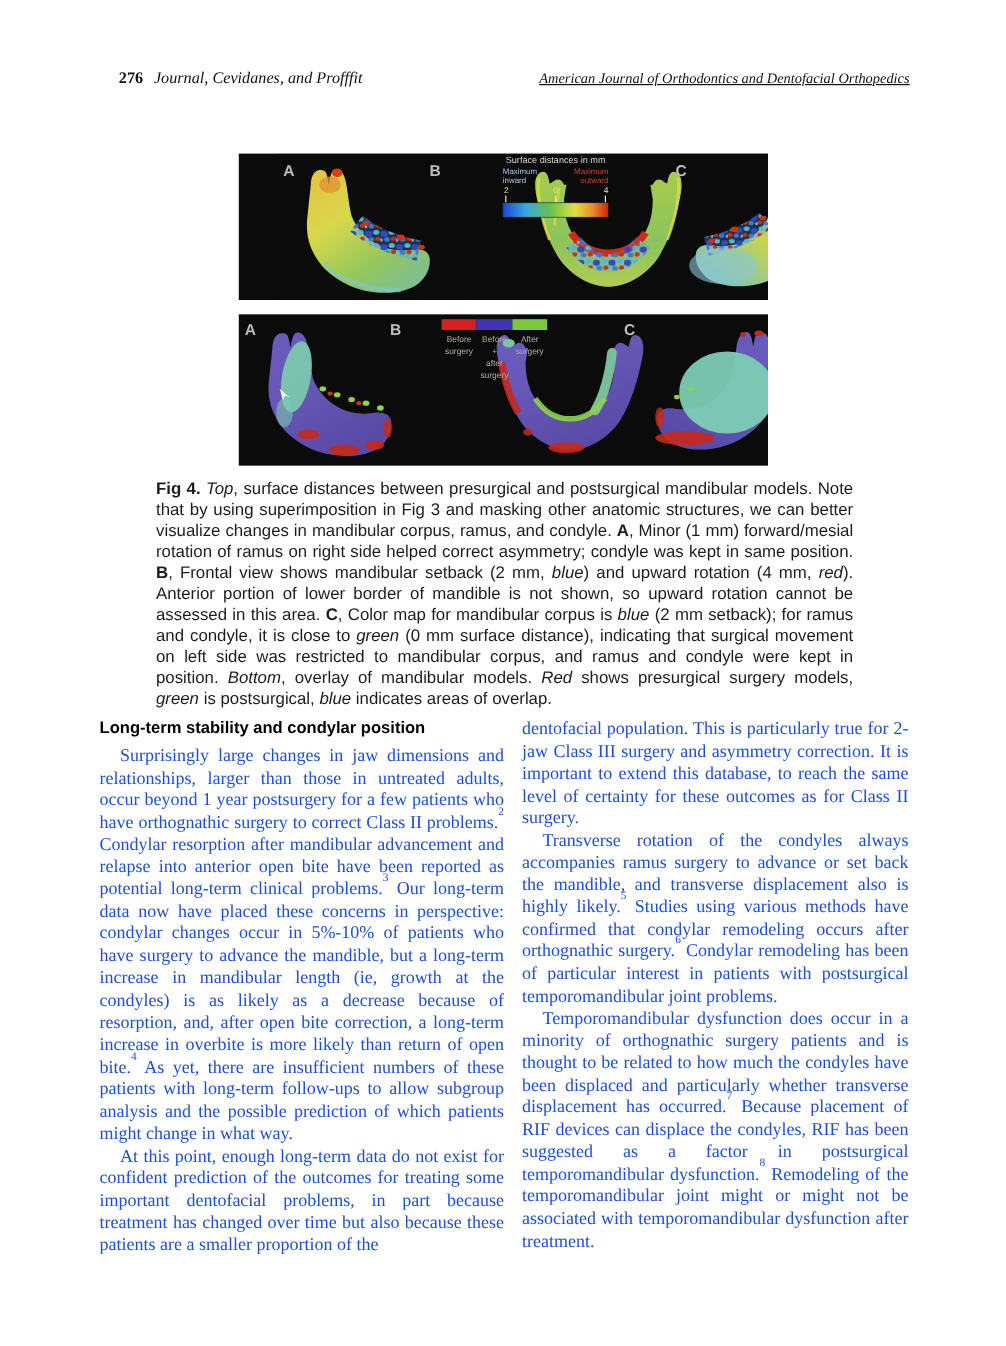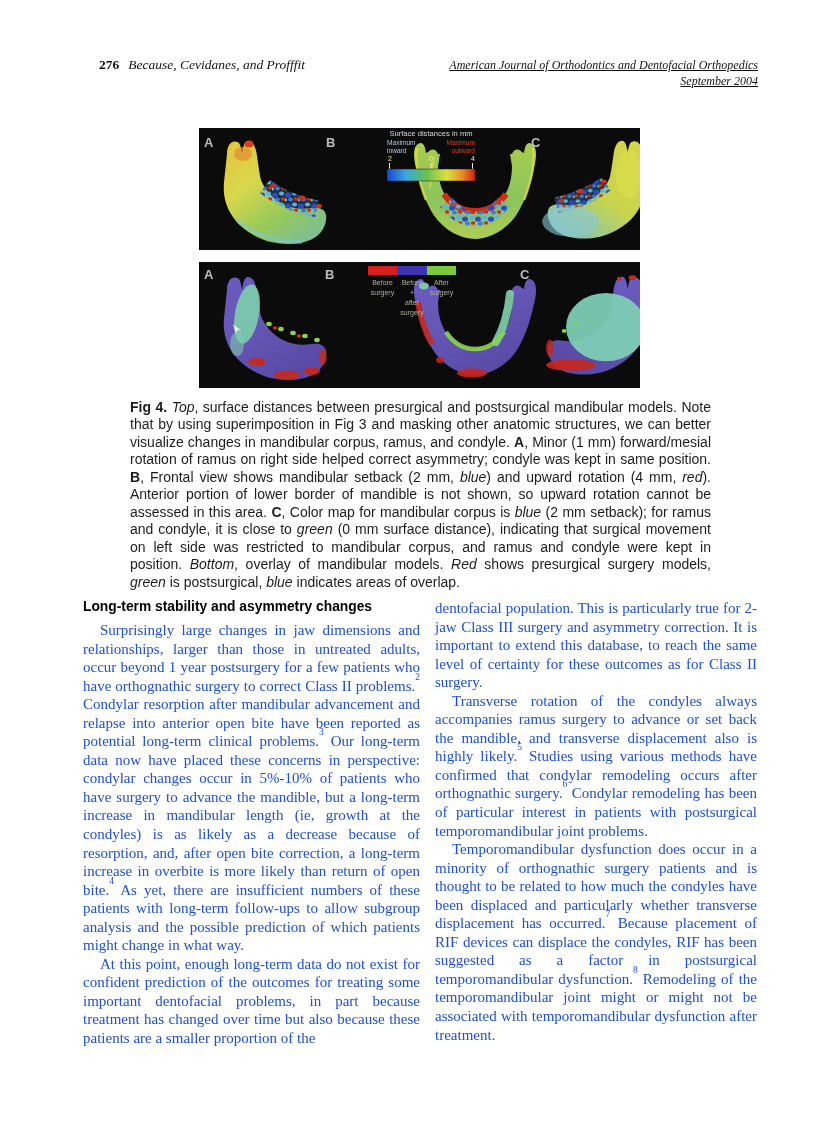--- a/index.html
+++ b/index.html
@@ -18,21 +18,21 @@
   .runhead-left .authors { font-style: italic; }
   .runhead-right {
     position: absolute; right: 80px; top: 57px;
     text-align: right; font-style: italic; font-size: 12px; line-height: 16px;
     white-space: nowrap;
     text-decoration: underline;
   }
   
   .figure-wrap { position: absolute; left: 199px; top: 128px; width: 441px; height: 260px; }
   .panel { position: absolute; left: 0; width: 441px; background: #0b0b0b; overflow: hidden; }
-  .panel-top { top: 0; height: 122px; }
+  .panel-top { top: 0; height: 122px; padding-left: 32px; }
   .panel-bottom { top: 134px; height: 126px; }
   .svgtext { font-family: "Liberation Sans", sans-serif; }
   
   .caption {
     position: absolute; left: 130px; top: 399px; width: 581px;
     font-family: "Liberation Sans", sans-serif;
     font-size: 14px; line-height: 17.45px; text-align: justify; color: #1c1c1c;
   }
   
   .article {
@@ -50,25 +50,24 @@
     font-size: 15px; line-height: 18.55px; text-align: justify;
     color: #1d4ed8;
   }
   .body-p.indent { text-indent: 17px; }
   .body-p sup { font-size: 9.5px; line-height: 0; position: relative; top: -5px; }
 </style>
 </head>
 <body>
 
 <div class="runhead-left">
-  <span class="pagenum">276</span><span class="authors">Because, Cevidanes, and Profffit</span>
+  <span class="pagenum">276</span><span class="authors">Journal, Cevidanes, and Profffit</span>
 </div>
 <div class="runhead-right">
   <div>American Journal of Orthodontics and Dentofacial Orthopedics</div>
-  <div>September 2004</div>
 </div>
 
 <div class="figure-wrap">
 
   <div class="panel panel-top">
     <svg width="441" height="122" viewBox="0 0 441 122">
       <defs>
         <path id="jawLat" d="M30,6 C24,4 20,10 20,18 L17,46 C16,58 18,68 24,78 C32,92 48,102 64,106 C82,110 100,108 110,100 C117,94 120,86 119,79 C118,73 112,71 105,72 C94,74 84,72 76,68 C66,63 58,54 54,44 C52,36 51,26 50,20 C49,11 46,5 41,5 C37,5 36,12 35,18 C34,11 33,6 30,6 Z"></path>
         <path id="jawFront" fill-rule="evenodd" d="M8,6 C3,9 3,18 6,30 C10,48 15,63 23,76 C34,93 52,101 65,101 C78,101 96,93 107,76 C115,63 120,48 124,30 C127,18 127,9 122,6 C117,3 115,8 114,15 L112,14 C108,10 104,11 102,16 L28,16 C26,11 22,10 18,14 L16,15 C15,8 13,3 8,6 Z M30,16 L100,16 L102,28 C102,45 97,58 86,67 C79,73 72,75 65,75 C58,75 51,73 44,67 C33,58 28,45 28,28 Z"></path>
         <linearGradient id="gTopLat" x1="0" y1="0" x2="0.7" y2="1">
@@ -225,21 +224,21 @@
       <text x="126" y="17" class="svgtext" font-size="13" font-weight="bold" fill="#bdbdbd">B</text>
       <text x="321" y="17" class="svgtext" font-size="13" font-weight="bold" fill="#bdbdbd">C</text>
     </svg>
   </div>
 </div>
 
 <p class="caption"><span style="font-weight: bold;">Fig 4. </span><span style="font-style: italic;">Top</span><span>, surface distances between presurgical and postsurgical mandibular models. Note that by using superimposition in Fig 3 and masking other anatomic structures, we can better visualize changes in mandibular corpus, ramus, and condyle. </span><span style="font-weight: bold;">A</span><span>, Minor (1 mm) forward/mesial rotation of ramus on right side helped correct asymmetry; condyle was kept in same position. </span><span style="font-weight: bold;">B</span><span>, Frontal view shows mandibular setback (2 mm, </span><span style="font-style: italic;">blue</span><span>) and upward rotation (4 mm, </span><span style="font-style: italic;">red</span><span>). Anterior portion of lower border of mandible is not shown, so upward rotation cannot be assessed in this area. </span><span style="font-weight: bold;">C</span><span>, Color map for mandibular corpus is </span><span style="font-style: italic;">blue</span><span> (2 mm setback); for ramus and condyle, it is close to </span><span style="font-style: italic;">green</span><span> (0 mm surface distance), indicating that surgical movement on left side was restricted to mandibular corpus, and ramus and condyle were kept in position. </span><span style="font-style: italic;">Bottom</span><span>, overlay of mandibular models. </span><span style="font-style: italic;">Red</span><span> shows presurgical surgery models, </span><span style="font-style: italic;">green</span><span> is postsurgical, </span><span style="font-style: italic;">blue</span><span> indicates areas of overlap.</span></p>
 
 <div class="article">
   <div class="col-left">
-    <h2 class="section-heading">Long-term stability and asymmetry changes</h2>
+    <h2 class="section-heading">Long-term stability and condylar position</h2>
     <div>
         <p class="body-p indent"><span>Surprisingly large changes in jaw dimensions and relationships, larger than those in untreated adults, occur beyond 1 year postsurgery for a few patients who have orthognathic surgery to correct Class II problems.</span><sup>2</sup><span> Condylar resorption after mandibular advancement and relapse into anterior open bite have been reported as potential long-term clinical problems.</span><sup>3</sup><span> Our long-term data now have placed these concerns in perspective: condylar changes occur in 5%-10% of patients who have surgery to advance the mandible, but a long-term increase in mandibular length (ie, growth at the condyles) is as likely as a decrease because of resorption, and, after open bite correction, a long-term increase in overbite is more likely than return of open bite.</span><sup>4</sup><span> As yet, there are insufficient numbers of these patients with long-term follow-ups to allow subgroup analysis and the possible prediction of which patients might change in what way.</span></p>
         <p class="body-p indent"><span>At this point, enough long-term data do not exist for confident prediction of the outcomes for treating some important dentofacial problems, in part because treatment has changed over time but also because these patients are a smaller proportion of the</span></p>
       </div>
   </div>
   <div class="col-right">
     <div>
         <p class="body-p"><span>dentofacial population. This is particularly true for 2-jaw Class III surgery and asymmetry correction. It is important to extend this database, to reach the same level of certainty for these outcomes as for Class II surgery.</span></p>
         <p class="body-p indent"><span>Transverse rotation of the condyles always accompanies ramus surgery to advance or set back the mandible, and transverse displacement also is highly likely.</span><sup>5</sup><span> Studies using various methods have confirmed that condylar remodeling occurs after orthognathic surgery.</span><sup>6</sup><span> Condylar remodeling has been of particular interest in patients with postsurgical temporomandibular joint problems.</span></p>
         <p class="body-p indent"><span>Temporomandibular dysfunction does occur in a minority of orthognathic surgery patients and is thought to be related to how much the condyles have been displaced and particularly whether transverse displacement has occurred.</span><sup>7</sup><span> Because placement of RIF devices can displace the condyles, RIF has been suggested as a factor in postsurgical temporomandibular dysfunction.</span><sup>8</sup><span> Remodeling of the temporomandibular joint might or might not be associated with temporomandibular dysfunction after treatment.</span></p>

